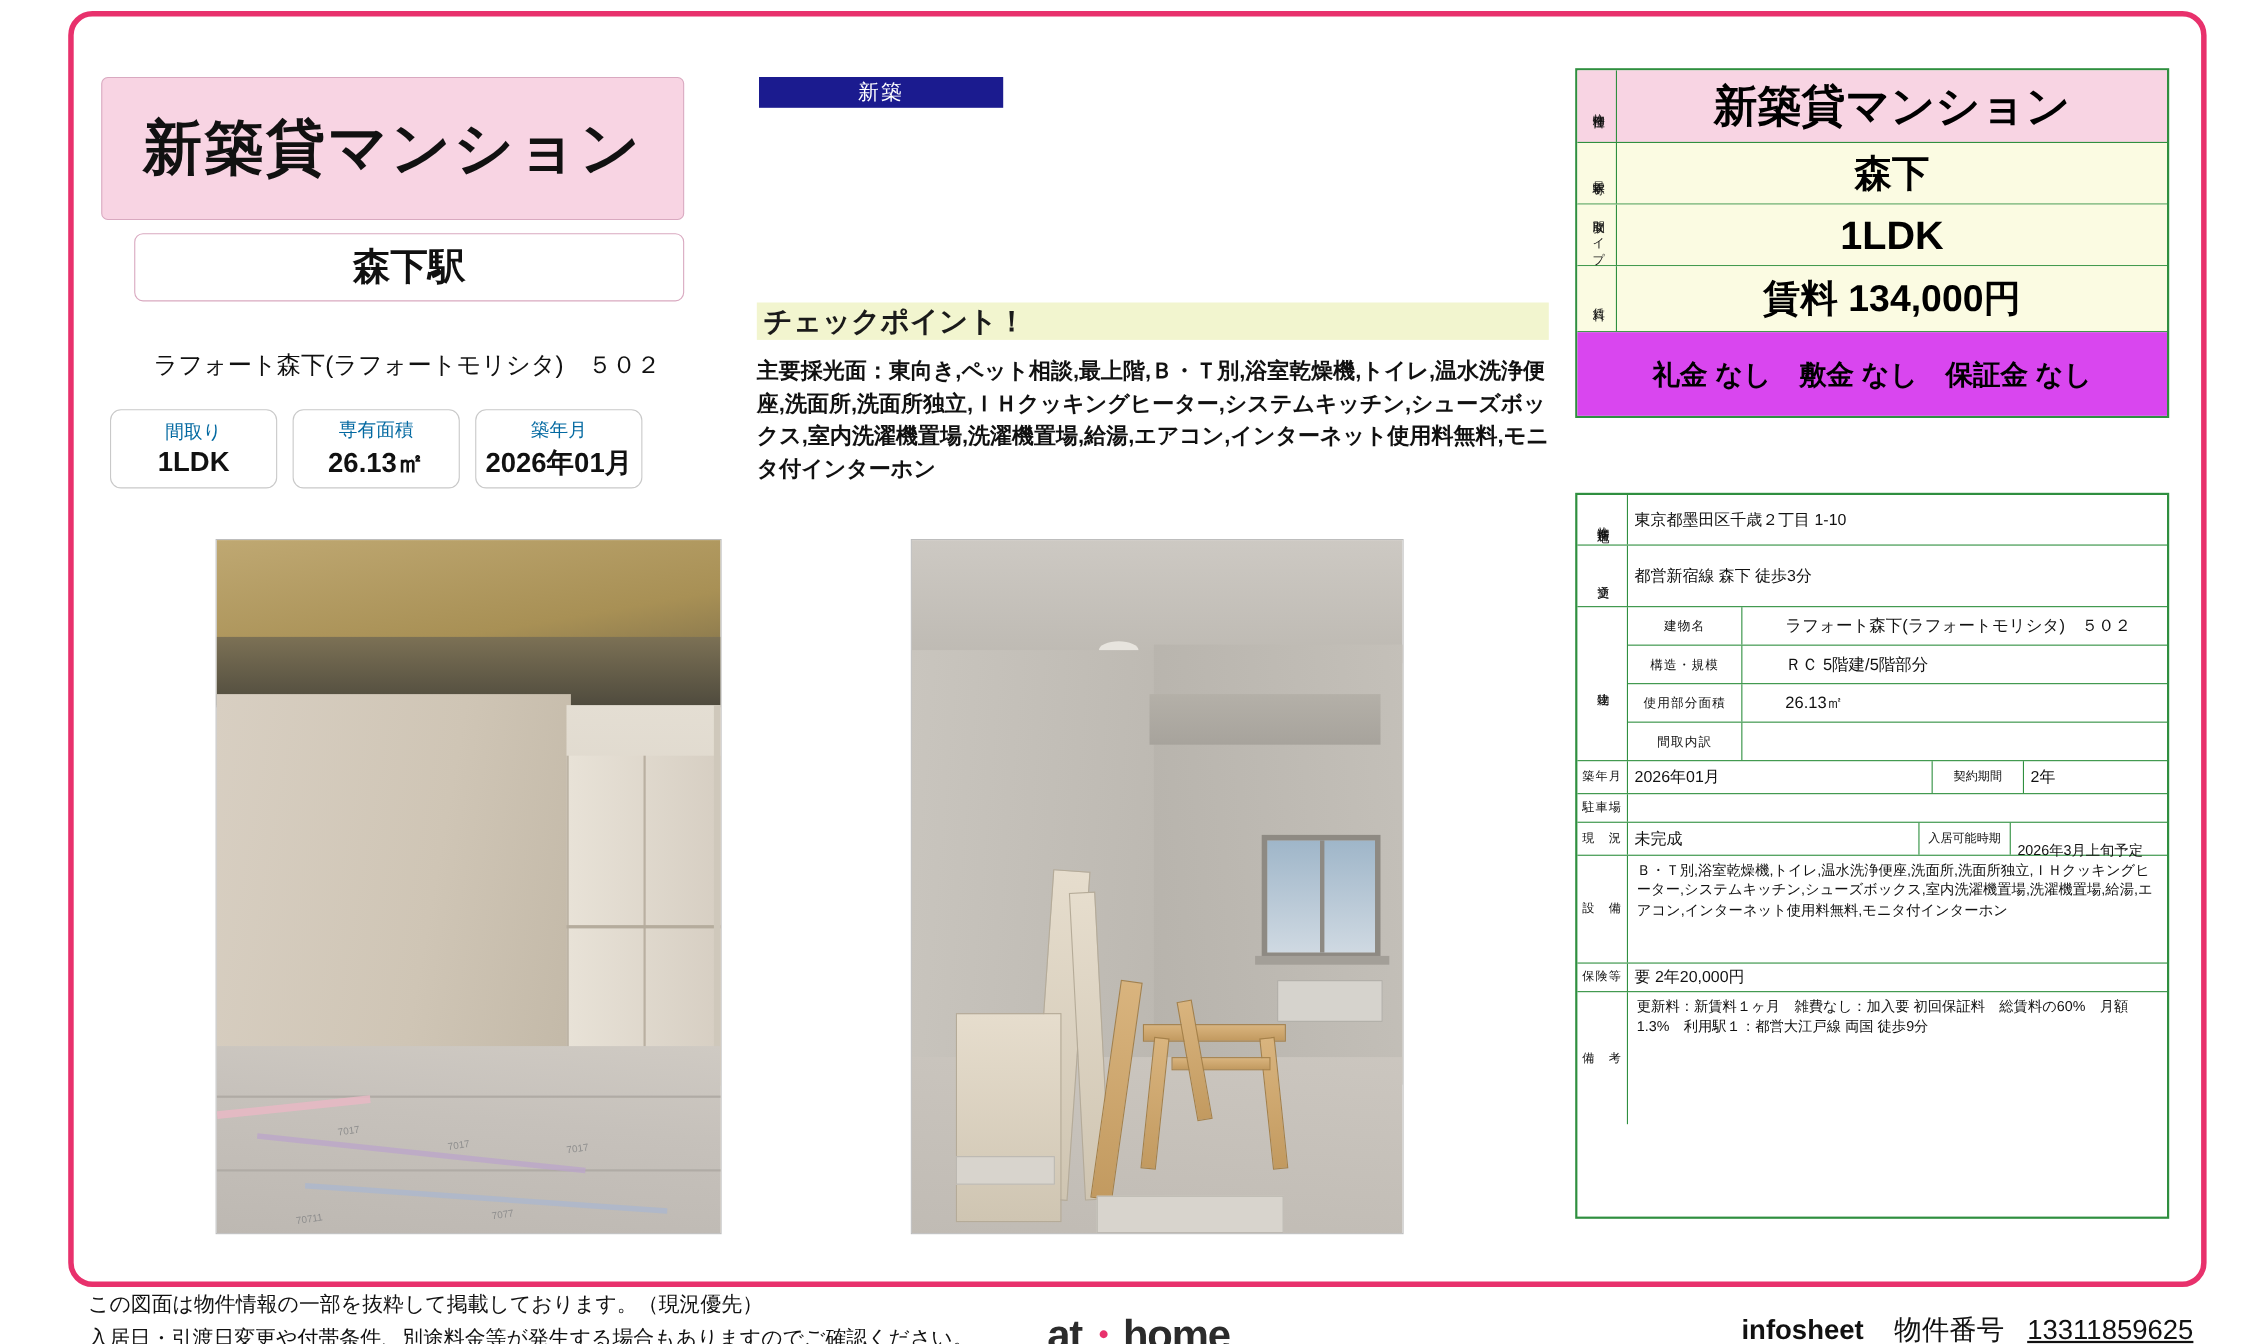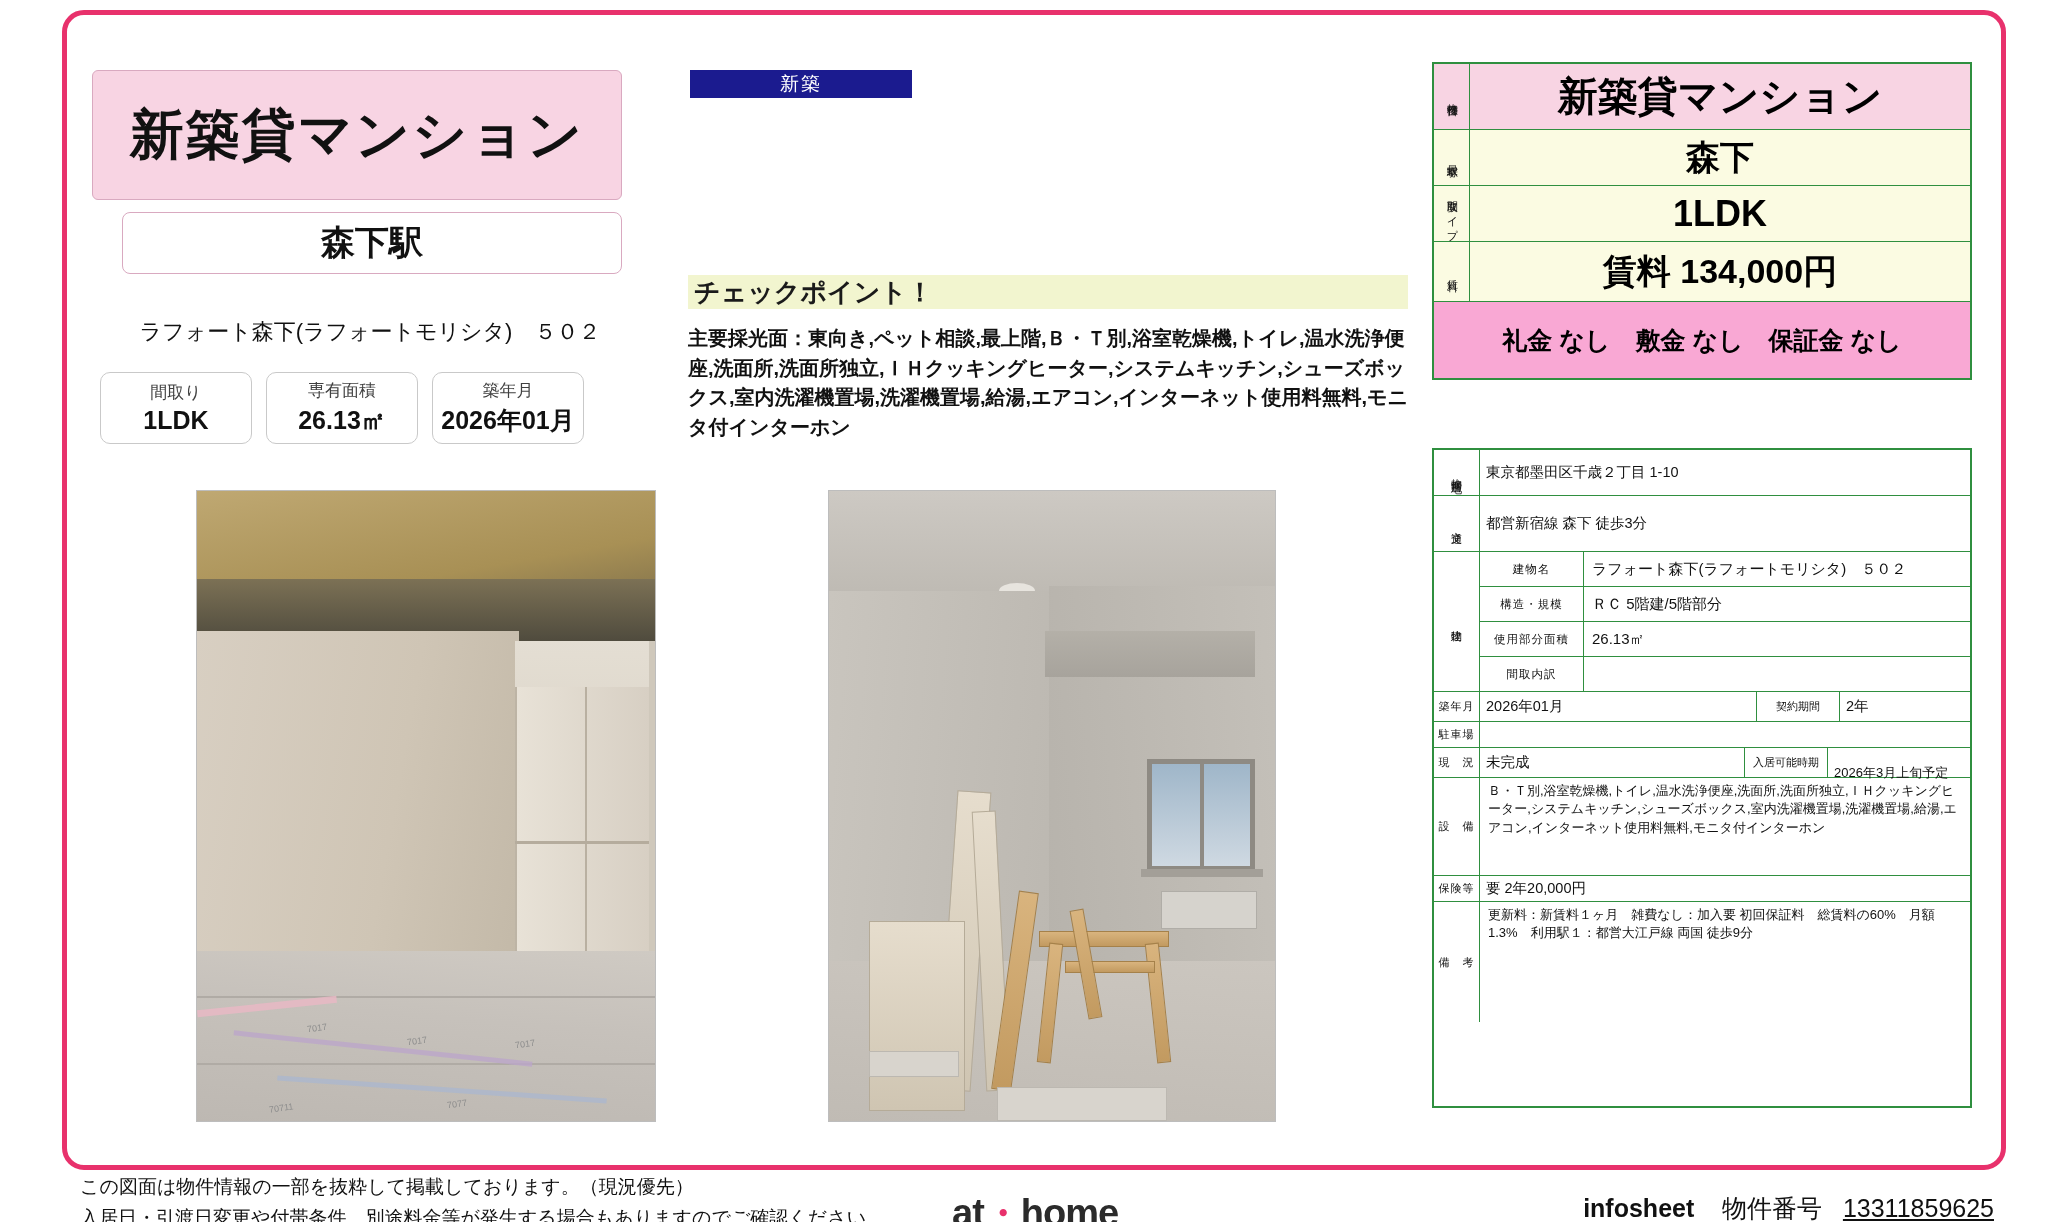--- a/index.html
+++ b/index.html
@@ -39,21 +39,21 @@
     position:absolute; left:105px; top:317px; width:530px;
     font-size:22px; color:#111; text-align:center; white-space:nowrap;
   }
 
   .spec-row { position:absolute; left:100px; top:372px; display:flex; gap:14px; }
   .spec-cell {
     width:152px; height:72px; border:1px solid #c9c9c9; border-radius:10px;
     background:#fff; display:flex; flex-direction:column;
     align-items:center; justify-content:center; gap:2px;
   }
-  .spec-cell .lbl { font-size:17px; color:#404040; }
+  .spec-cell .lbl { font-size:17px; color:#0369a1; }
   .spec-cell .val { font-size:25px; font-weight:bold; color:#111; }
 
   
   .new-badge {
     position:absolute; left:690px; top:70px; width:222px; height:28px;
     background:#1b1b8f; color:#fff; font-size:19px;
     display:flex; align-items:center; justify-content:center;
     letter-spacing:2px;
   }
 
@@ -204,21 +204,21 @@
   }
   .rt-val { flex:1; display:flex; align-items:center; justify-content:center; }
   .rt-r1 { height:66px; background:#f8d4e3; }
   .rt-r1 .rt-val span { font-size:40px; font-weight:bold; }
   .rt-r2 { height:56px; background:#fbfbe2; }
   .rt-r2 .rt-val span { font-size:34px; font-weight:bold; }
   .rt-r3 { height:56px; background:#fbfbe2; }
   .rt-r3 .rt-val span { font-size:36px; font-weight:bold; }
   .rt-r4 { height:60px; background:#fbfbe2; }
   .rt-r4 .rt-val span { font-size:34px; font-weight:bold; }
-  .rt-r5 { height:76px; background:#f9a8d4; }
+  .rt-r5 { height:76px; background:#d946ef; }
   .rt-r5 .rt-val span { font-size:25px; font-weight:bold; }
 
   
   .rd {
     position:absolute; left:1432px; top:448px; width:540px; height:660px;
     border:2px solid #2f8f3f; background:#fff;
     font-size:14.5px; color:#111;
   }
   .rd-row { display:flex; border-bottom:1px solid #2f8f3f; }
   .rd-row:last-child { border-bottom:none; }
@@ -226,21 +226,21 @@
     width:46px; min-width:46px; border-right:1px solid #2f8f3f;
     font-size:11px; display:flex; align-items:center; justify-content:center;
     text-align:center; line-height:1.1; letter-spacing:1px;
   }
   .rd-lab.vert { writing-mode:vertical-rl; }
   .rd-cell { flex:1; padding:3px 6px; display:flex; align-items:center; }
   .h-addr { height:46px; }
   .h-traffic { height:56px; }
   .h-bldg { height:140px; }
   .sub-tab { flex:1; display:flex; flex-direction:column; }
-  .sub-row { display:flex; border-bottom:1px solid #2f8f3f; flex:1; }
+  .sub-row { display:flex; border-bottom:1px solid #2f8f3f; flex:1;gap:31px; }
   .sub-row:last-child { border-bottom:none; }
   .sub-lab {
     width:104px; min-width:104px; border-right:1px solid #2f8f3f;
     font-size:11.5px; display:flex; align-items:center; justify-content:center;
     text-align:center; letter-spacing:1px;
   }
   .sub-val { flex:1; padding:2px 8px; display:flex; align-items:center; font-size:15px; }
   .h-30 { height:30px; }
   .h-26 { height:26px; }
   .h-equip { height:98px; }

